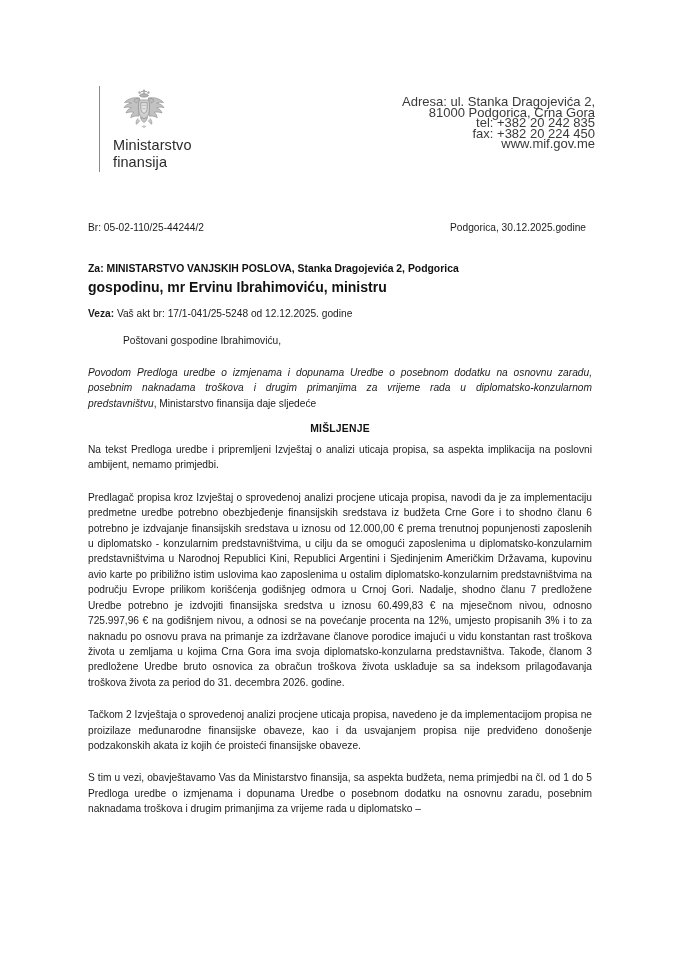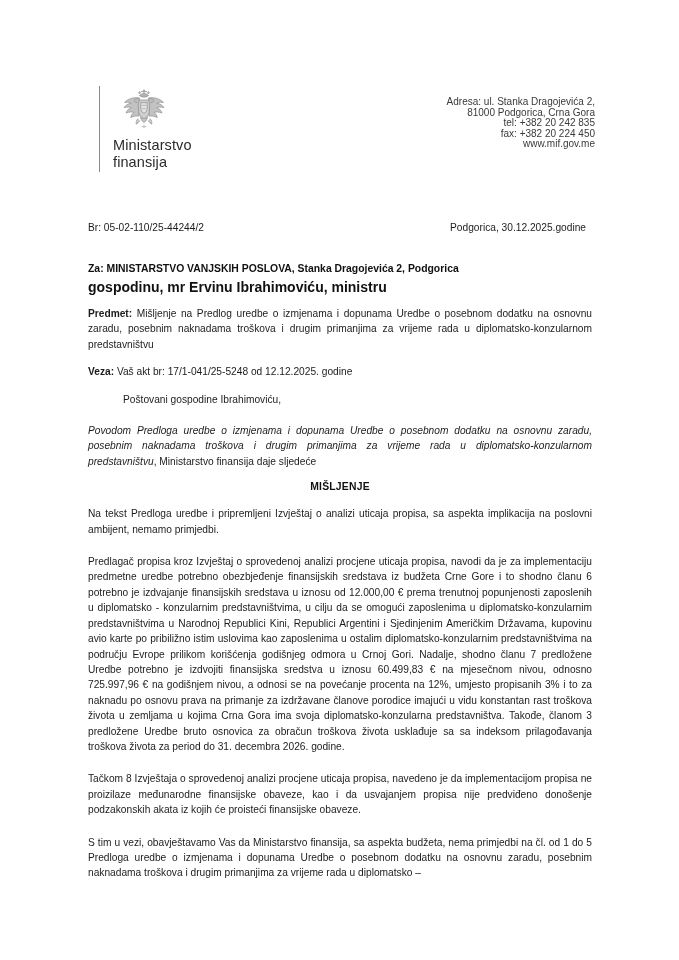--- a/index.html
+++ b/index.html
@@ -71,21 +71,21 @@
     color: #2b2b2b;
     letter-spacing: 0.1px;
     white-space: pre-line;
   }
 
   .lh-right {
     position: absolute;
     right: 84px;
     top: 11px;
     text-align: right;
-    font-size: 10px;
+    font-size: 13px;
     line-height: 10.6px;
     color: #3a3a3a;
   }
   .lh-right div { white-space: nowrap; }
 
   
   .content {
     position: absolute;
     left: 88px;
     top: 222px;
@@ -148,21 +148,21 @@
     font-style: italic;
     margin-bottom: 16px;
   }
   .italic-para .tail { font-style: normal; }
 
   .heading {
     text-align: center;
     font-weight: bold;
     font-size: 10.4px;
     letter-spacing: 0.2px;
-    margin: 0 0 14px 0;
+    margin: 0 0 8px 0;
     color: #111;
   }
   p.para-gap-lg { margin-bottom: 17px; }
 </style>
 </head>
 <body>
 
 <div class="page">
 
   <div class="letterhead">
@@ -226,29 +226,28 @@
       <span class="ref-place">Podgorica, 30.12.2025.godine</span>
     </div>
 
     <div class="addr-block">
       <div class="line-to">
         <span class="lbl">Za:</span><span>&nbsp;</span><span class="org">MINISTARSTVO VANJSKIH POSLOVA</span><span class="rest">, Stanka Dragojevića 2, Podgorica</span>
       </div>
       <div class="line-person">gospodinu, mr Ervinu Ibrahimoviću, ministru</div>
     </div>
 
-    <p class="just subject"><span class="lbl">Predmet:</span><span> Mišljenje na Predlog uredbe o izmjenama  i dopunama Uredbe o posebnom dodatku na osnovnu zaradu, posebnim naknadama troškova i drugim primanjima za vrijeme rada u diplomatsko-konzularnom predstavništvu</span></p>
 
     <p class="just veza"><span class="lbl">Veza:</span><span> Vaš akt br: 17/1-041/25-5248 od 12.12.2025. godine</span></p>
 
     <p class="salutation">Poštovani gospodine Ibrahimoviću,</p>
 
     <p class="just italic-para"><span>Povodom Predloga uredbe o izmjenama  i dopunama Uredbe o posebnom dodatku na osnovnu zaradu, posebnim naknadama troškova i drugim primanjima za vrijeme rada u diplomatsko-konzularnom predstavništvu</span><span class="tail">, Ministarstvo finansija daje sljedeće</span></p>
 
     <p class="heading">MIŠLJENJE</p>
 
     <p class="just para-gap-lg">Na tekst Predloga uredbe i pripremljeni Izvještaj o analizi uticaja propisa, sa aspekta implikacija na poslovni ambijent, nemamo primjedbi.</p>
     <p class="just para-gap-lg">Predlagač propisa kroz Izvještaj o sprovedenoj analizi procjene uticaja propisa, navodi da je za implementaciju predmetne uredbe potrebno obezbjeđenje finansijskih sredstava iz budžeta Crne Gore i to shodno članu 6 potrebno je izdvajanje finansijskih sredstava u iznosu od 12.000,00 € prema trenutnoj popunjenosti zaposlenih u diplomatsko - konzularnim predstavništvima, u cilju da se omogući zaposlenima u diplomatsko-konzularnim predstavništvima u Narodnoj Republici Kini, Republici Argentini i Sjedinjenim Američkim Državama, kupovinu avio karte po pribiližno istim uslovima kao zaposlenima u ostalim diplomatsko-konzularnim predstavništvima na području Evrope prilikom korišćenja godišnjeg odmora u Crnoj Gori. Nadalje, shodno članu 7 predložene Uredbe  potrebno je izdvojiti finansijska sredstva u iznosu 60.499,83 € na mjesečnom nivou, odnosno 725.997,96 € na godišnjem nivou, a odnosi se na povećanje procenta na 12%, umjesto propisanih 3% i to za naknadu po osnovu prava na primanje za izdržavane članove porodice imajući u vidu konstantan rast troškova života u zemljama u kojima Crna Gora ima svoja diplomatsko-konzularna predstavništva. Takođe, članom 3 predložene Uredbe bruto osnovica za obračun troškova života usklađuje sa sa indeksom prilagođavanja troškova života za period do 31. decembra 2026. godine.</p>
-    <p class="just para-gap-lg">Tačkom 8 Izvještaja o sprovedenoj analizi procjene uticaja propisa, navedeno je da implementacijom propisa ne proizilaze međunarodne finansijske obaveze, kao i da usvajanjem propisa nije predviđeno donošenje podzakonskih akata iz kojih će proisteći finansijske obaveze.</p>
+    <p class="just para-gap-lg">Tačkom 2 Izvještaja o sprovedenoj analizi procjene uticaja propisa, navedeno je da implementacijom propisa ne proizilaze međunarodne finansijske obaveze, kao i da usvajanjem propisa nije predviđeno donošenje podzakonskih akata iz kojih će proisteći finansijske obaveze.</p>
     <p class="just">S tim u vezi, obavještavamo Vas da Ministarstvo finansija, sa aspekta budžeta, nema primjedbi na čl. od 1 do 5 Predloga uredbe o izmjenama i dopunama Uredbe o posebnom dodatku na osnovnu zaradu, posebnim naknadama troškova i drugim primanjima za vrijeme rada u diplomatsko –</p>
 
   </div>
 </div>
 
 </body></html>

